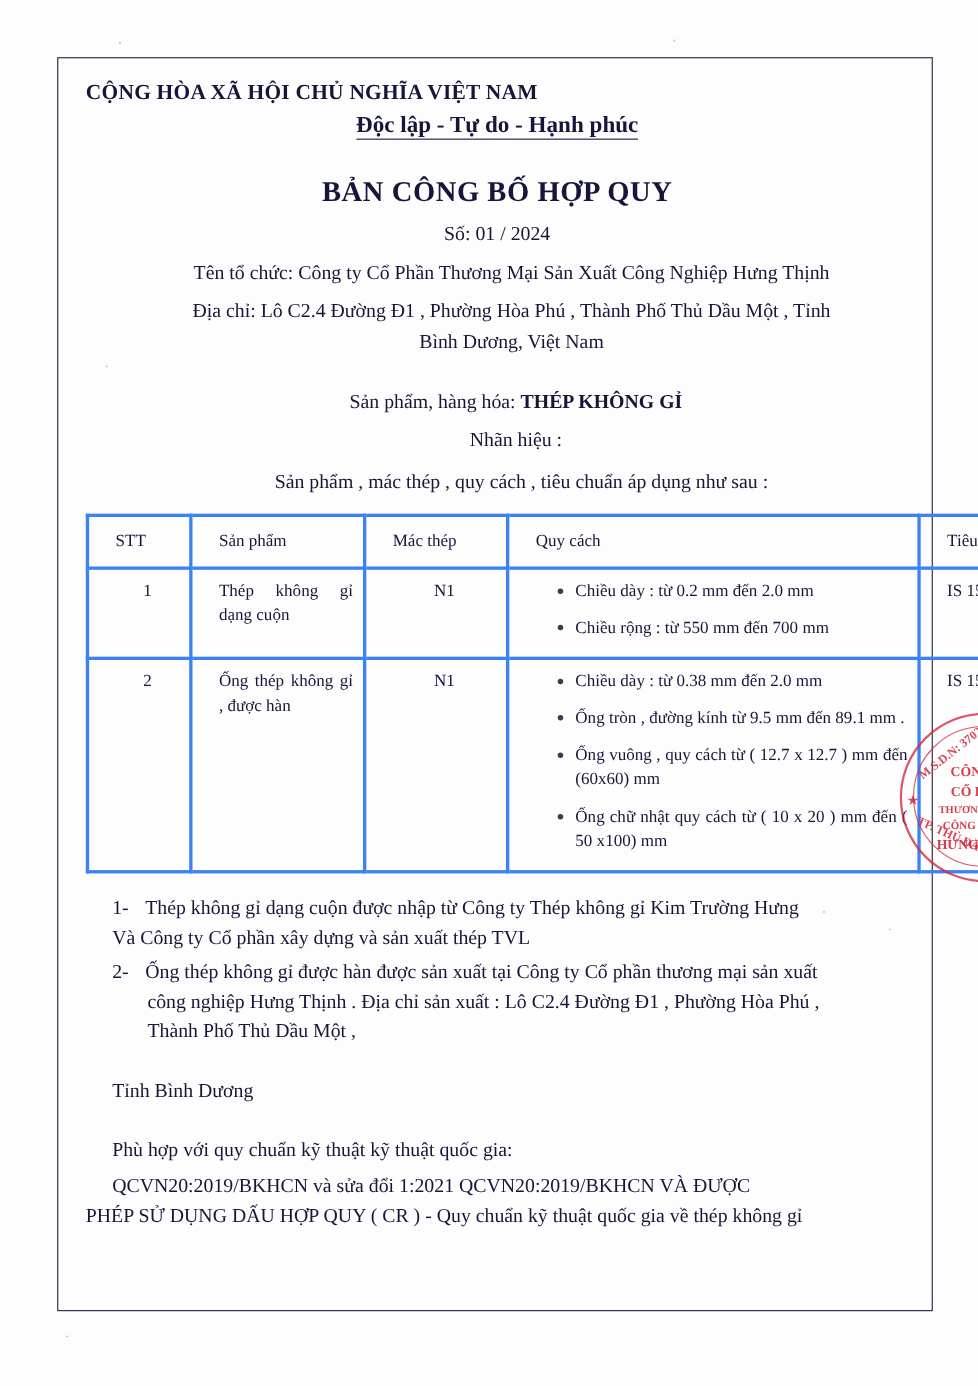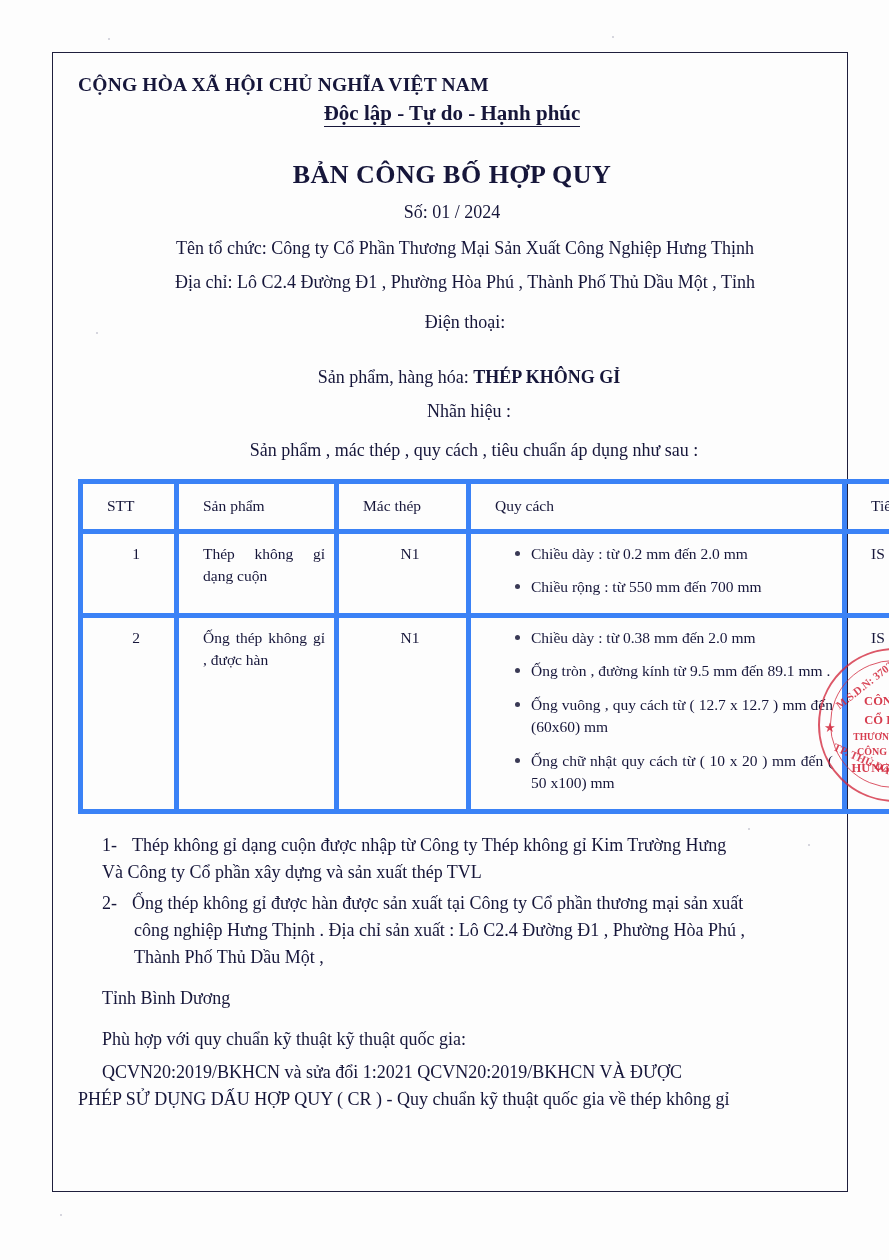--- a/index.html
+++ b/index.html
@@ -81,21 +81,21 @@
   .para.indent2 { padding-left: 34px; margin-top: 27px; }
   .para.indent3 { padding-left: 44px; }
   .bold { font-weight: bold; }
   .tbl {
     margin-top: 14px;
     width: 748px;
     border-collapse: collapse;
     table-layout: fixed;
   }
   .tbl th, .tbl td {
-    border: 5px solid #3b82f6;
+    border: 3px solid #3b82f6;
     vertical-align: top;
     padding: 9px 9px 12px 24px;
     font-size: 15.5px;
     color: #16163a;
     line-height: 1.45;
   }
   .tbl th {
     font-weight: normal;
     text-align: left;
     padding-top: 11px;
@@ -149,21 +149,21 @@
   .note-cont {
     padding-left: 24px;
   }
   .note-cont2 { padding-left: 56px; }
   .tail {
     margin-top: 10px;
     font-size: 18px;
     line-height: 1.5;
     color: #16163a;
   }
-  .tail .l2 { padding-left: 24px; margin-top: 14px; }
+  .tail .l2 { padding-left: 24px; margin-top: 27px; }
   .tail .l3 { padding-left: 24px; margin-top: 6px; text-align: justify; }
   .tail .l4 { padding-left: 0px; text-align: justify; }
   
   .stamp {
     position: absolute;
     left: 818px;
     top: 648px;
     width: 150px;
     height: 150px;
     pointer-events: none;
@@ -232,21 +232,21 @@
   <div class="content">
 
     <div class="natl-title">CỘNG HÒA XÃ HỘI CHỦ NGHĨA VIỆT NAM</div>
     <div class="natl-sub"><span>Độc lập - Tự do - Hạnh phúc</span></div>
 
     <div class="main-title">BẢN CÔNG BỐ HỢP QUY</div>
     <div class="doc-number">Số: 01 / 2024</div>
 
     <div class="para indent1">Tên tổ chức: Công ty Cổ Phần Thương Mại Sản Xuất Công Nghiệp Hưng Thịnh</div>
     <div class="para indent1" style="margin-top:6px;">Địa chỉ: Lô C2.4 Đường Đ1 , Phường Hòa Phú , Thành Phố Thủ Dầu Một , Tỉnh</div>
-    <div class="para indent1">Điện thoại:</div>
+    <div class="para indent1" style="margin-top:0;">Bình Dương, Việt Nam</div>
 
     <div class="para indent2">
       <span>Sản phẩm, hàng hóa:</span>
       <span class="bold">THÉP KHÔNG GỈ</span>
     </div>
     <div class="para indent2" style="margin-top:6px;">Nhãn hiệu :</div>
 
     <div class="para indent3">Sản phẩm , mác thép , quy cách , tiêu chuẩn áp dụng như sau :</div>
 
     <table class="tbl">

